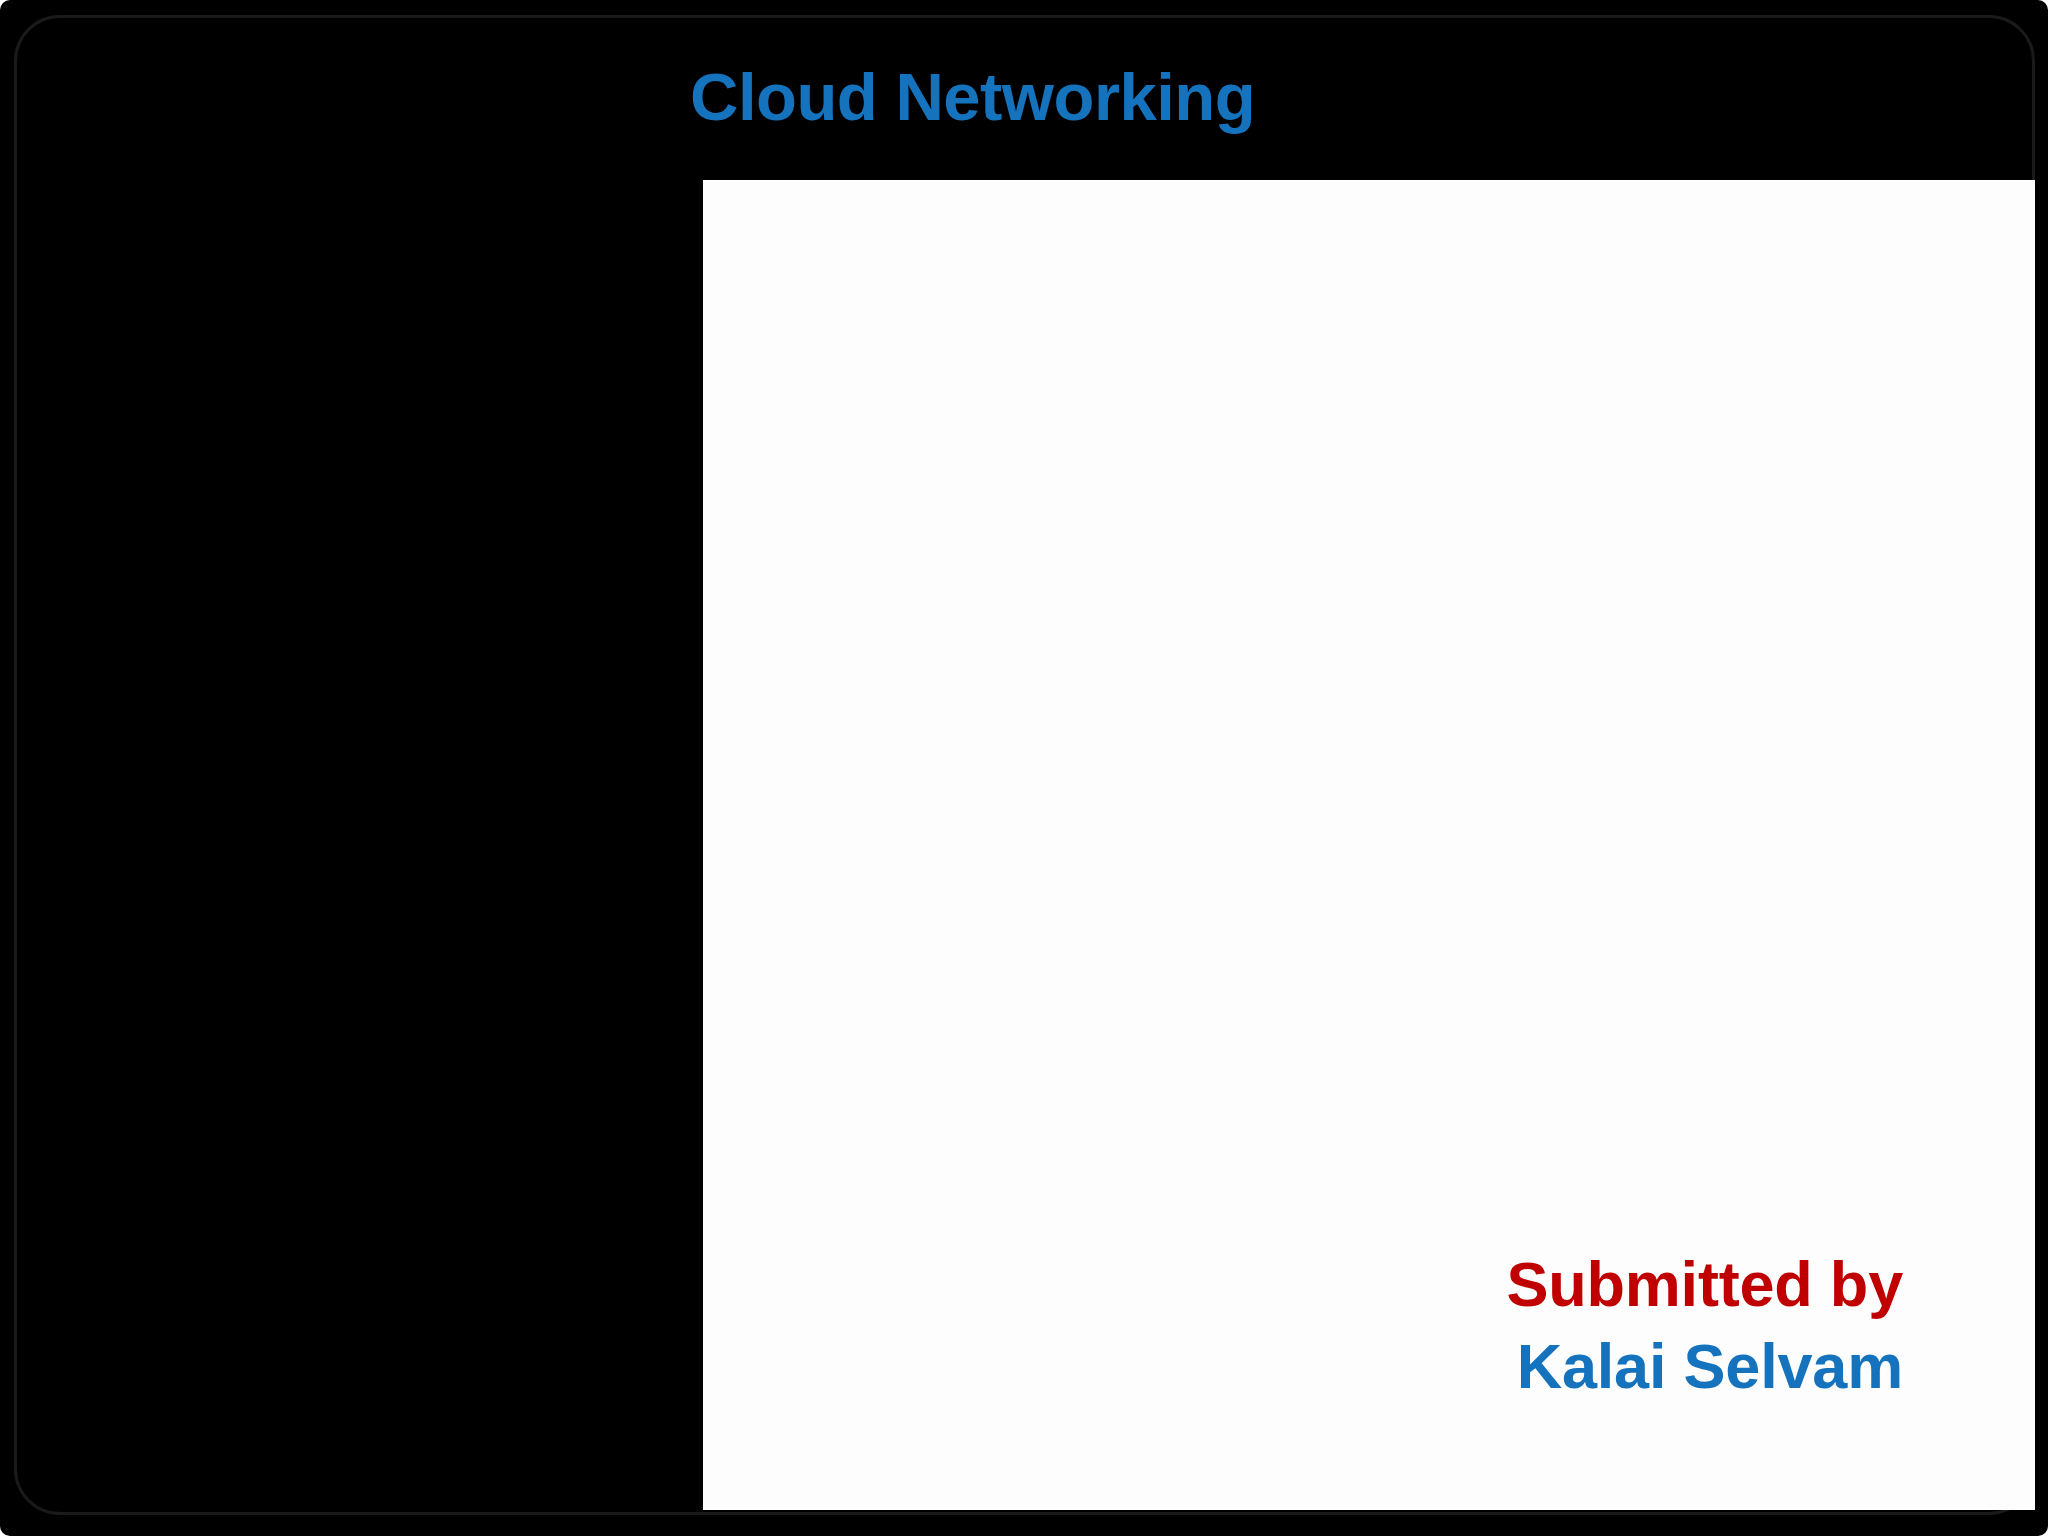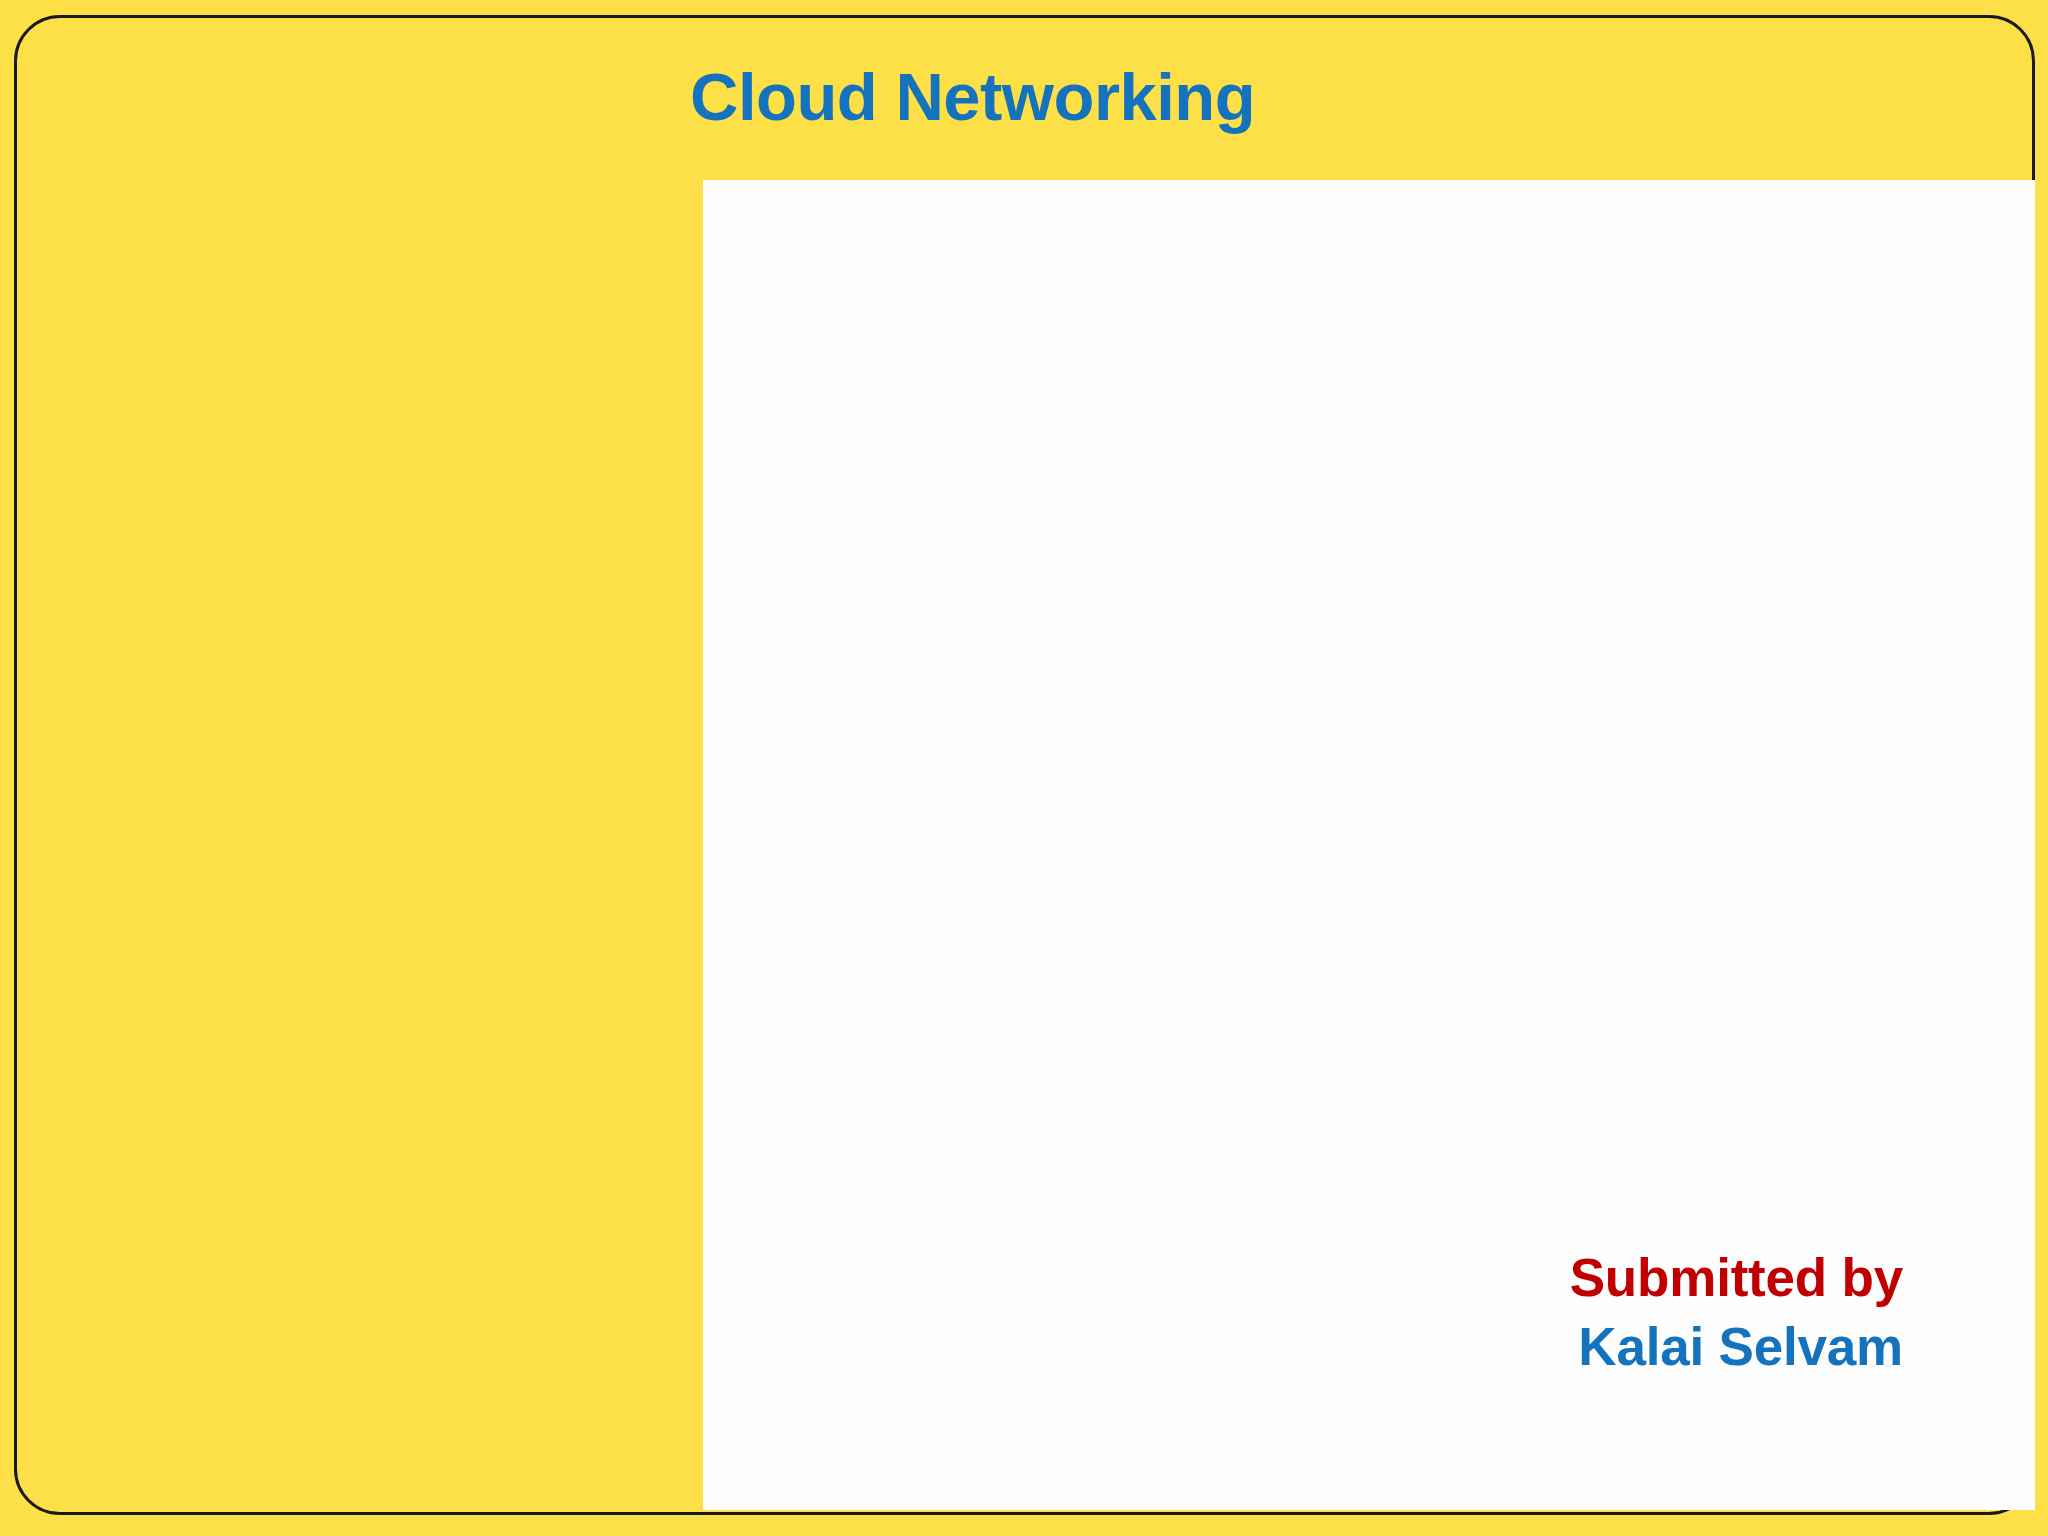--- a/index.html
+++ b/index.html
@@ -12,22 +12,23 @@
     height: 1536px;
     overflow: hidden;
     font-family: "Liberation Sans", sans-serif;
     -webkit-font-smoothing: antialiased;
   }
 
   .slide {
     position: relative;
     width: 2048px;
     height: 1536px;
-    background: #fde047;
+    background: #000000;
     box-sizing: border-box;
+    border-radius: 10px;
   }
 
   
   .slide-frame {
     position: absolute;
     left: 14px;
     top: 15px;
     width: 2021px;
     height: 1500px;
     box-sizing: border-box;
@@ -65,21 +66,21 @@
 
   
   .credit-block {
     position: absolute;
     right: 145px;
     top: 1244px;
     width: 700px;
     text-align: right;
   }
   .credit-line {
-    font-size: 53px;
+    font-size: 63px;
     line-height: 1.30;
     font-weight: bold;
     letter-spacing: -0.2px;
     white-space: nowrap;
   }
   .credit-line.submitted {
     color: #c00000;
   }
   .credit-line.author {
     color: #1573be;

